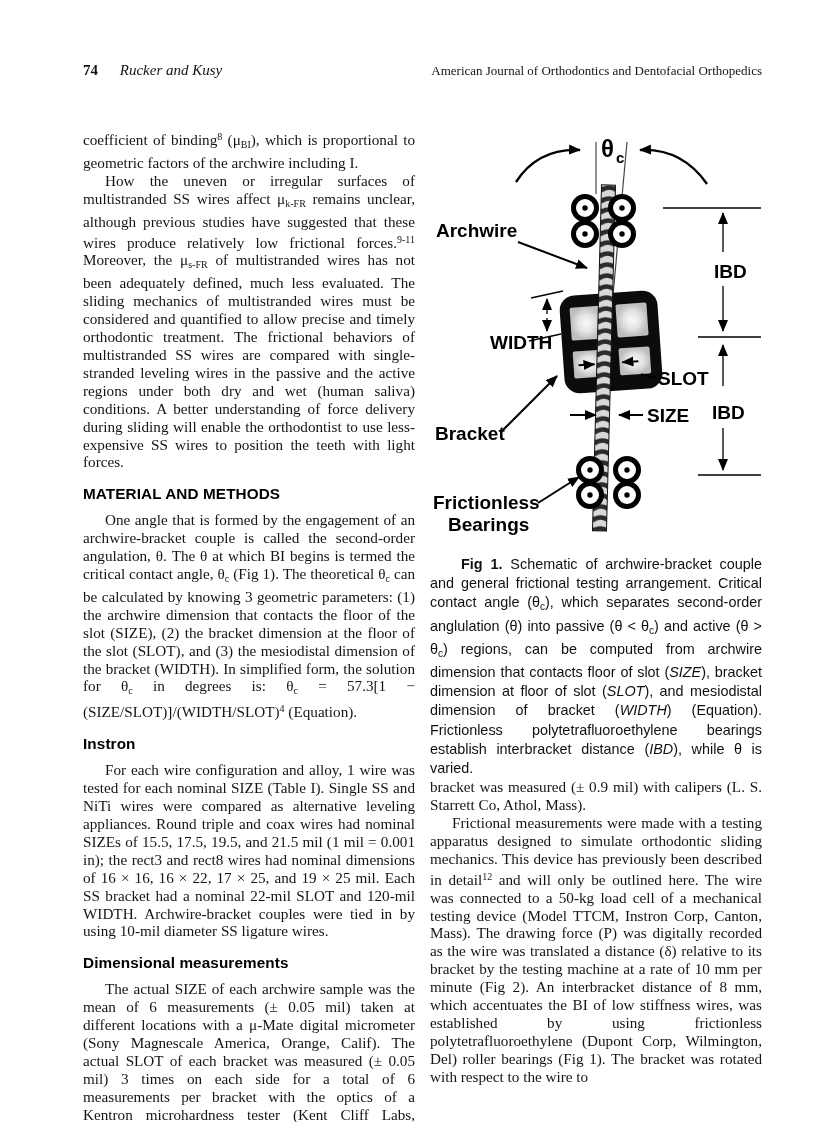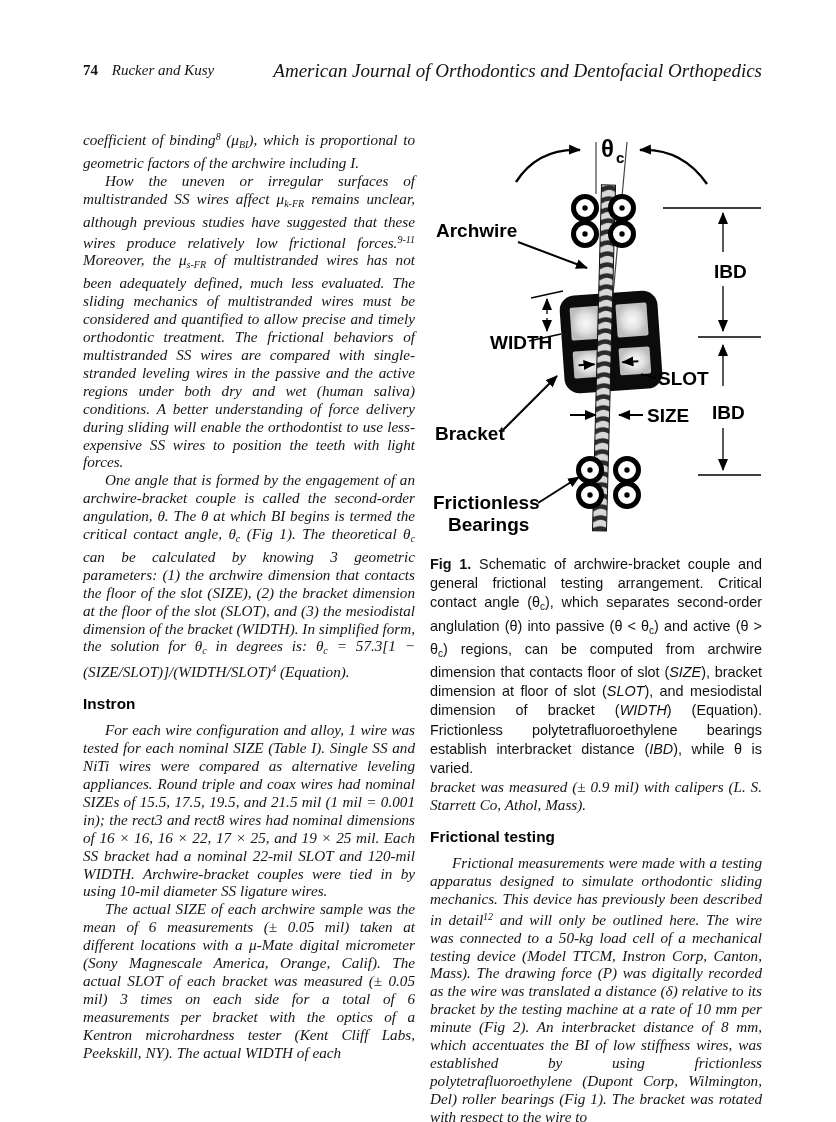--- a/index.html
+++ b/index.html
@@ -6,35 +6,35 @@
   .page {
     position:relative; width:836px; height:1122px; margin:0 auto;
     background:#ffffff; overflow:hidden;
     font-family:"Liberation Serif", serif; color:#141414;
   }
   .runninghead {
     position:absolute; top:62px; left:83px; width:679px;
     display:flex; justify-content:space-between; align-items:flex-start;
   }
   .rh-left { font-size:15px; white-space:nowrap; }
-  .rh-num  { font-weight:bold; font-style:normal; margin-right:10px; }
+  .rh-num  { font-weight:bold; font-style:normal; margin-right:18px; }
   .rh-authors { font-style:italic;margin-top:16px; }
-  .rh-right { text-align:right; font-style:italic; font-size:19px; line-height:17px; }
+  .rh-right { text-align:right; font-size:13px; line-height:17px; }
   .col { position:absolute; top:128px; width:332px; }
   .col-left  { left:83px; }
   .col-right { left:430px; }
-  p.body { font-size:15.2px; line-height:17.9px; text-align:justify; margin:0;font-style:italic; }
+  p.body { font-size:15.2px; line-height:17.9px; text-align:justify; margin:0; }
   p.indent { text-indent:22px; }
   h2.section {
     font-family:"Liberation Sans", sans-serif; font-size:15.3px; font-weight:700;
     color:#000; margin:14px 0 8px 0; letter-spacing:0.1px;
   }
   .sup { font-size:10px; vertical-align:5px; }
   .sub { font-size:10px; vertical-align:-3px; }
-  .b { font-weight:bold; }
+  .b { font-weight:bold;margin-left:31px; }
   .i { font-style:italic; }
   .figure-wrap { display:block; width:332px; height:425px; }
   .caption {
     font-family:"Liberation Sans", sans-serif; font-size:14.4px; line-height:19.2px;
     text-align:justify; color:#101010; margin:2px 0 0 0;
   }
   .cont-after-caption { margin-top:27px; }
   svg text {
     font-family:"Liberation Sans", sans-serif; font-weight:700; fill:#000;
   }
@@ -50,23 +50,25 @@
       <span class="rh-authors">Rucker and Kusy</span>
     </div>
     <div class="rh-right">
       <div>American Journal of Orthodontics and Dentofacial Orthopedics</div>
     </div>
   </div>
 
   <div class="col col-left">
     <p class="body"><span>coefficient of binding</span><span class="sup">8</span><span> (μ</span><span class="sub">BI</span><span>), which is proportional to geometric factors of the archwire including I.</span></p>
     <p class="body indent"><span>How the uneven or irregular surfaces of multistranded SS wires affect μ</span><span class="sub">k-FR</span><span> remains unclear, although previous studies have suggested that these wires produce relatively low frictional forces.</span><span class="sup">9-11</span><span> Moreover, the μ</span><span class="sub">s-FR</span><span> of multistranded wires has not been adequately defined, much less evaluated. The sliding mechanics of multistranded wires must be considered and quantified to allow precise and timely orthodontic treatment. The frictional behaviors of multistranded SS wires are compared with single-stranded leveling wires in the passive and the active regions under both dry and wet (human saliva) conditions. A better understanding of force delivery during sliding will enable the orthodontist to use less-expensive SS wires to position the teeth with light forces.</span></p>
+    <h2 class="section">MATERIAL AND METHODS</h2>
     <p class="body indent"><span>One angle that is formed by the engagement of an archwire-bracket couple is called the second-order angulation, θ. The θ at which BI begins is termed the critical contact angle, θ</span><span class="sub">c</span><span> (Fig 1). The theoretical θ</span><span class="sub">c</span><span> can be calculated by knowing 3 geometric parameters: (1) the archwire dimension that contacts the floor of the slot (SIZE), (2) the bracket dimension at the floor of the slot (SLOT), and (3) the mesiodistal dimension of the bracket (WIDTH). In simplified form, the solution for θ</span><span class="sub">c</span><span> in degrees is: θ</span><span class="sub">c</span><span> = 57.3[1 − (SIZE/SLOT)]/(WIDTH/SLOT)</span><span class="sup">4</span><span> (Equation).</span></p>
     <h2 class="section">Instron</h2>
     <p class="body indent"><span>For each wire configuration and alloy, 1 wire was tested for each nominal SIZE (Table I). Single SS and NiTi wires were compared as alternative leveling appliances. Round triple and coax wires had nominal SIZEs of 15.5, 17.5, 19.5, and 21.5 mil (1 mil = 0.001 in); the rect3 and rect8 wires had nominal dimensions of 16 × 16, 16 × 22, 17 × 25, and 19 × 25 mil. Each SS bracket had a nominal 22-mil SLOT and 120-mil WIDTH. Archwire-bracket couples were tied in by using 10-mil diameter SS ligature wires.</span></p>
+    <h2 class="section">Dimensional measurements</h2>
     <p class="body indent"><span>The actual SIZE of each archwire sample was the mean of 6 measurements (± 0.05 mil) taken at different locations with a μ-Mate digital micrometer (Sony Magnescale America, Orange, Calif). The actual SLOT of each bracket was measured (± 0.05 mil) 3 times on each side for a total of 6 measurements per bracket with the optics of a Kentron microhardness tester (Kent Cliff Labs, Peekskill, NY). The actual WIDTH of each</span></p>
   </div>
 
   <div class="col col-right">
 
     <svg class="figure-wrap" viewBox="0 0 332 425">
       <defs>
         <marker id="ah" markerUnits="userSpaceOnUse" markerWidth="13" markerHeight="11" refX="11" refY="5" orient="auto">
           <path d="M0,0 L12,5 L0,10 Z" fill="#000"></path>
         </marker>
@@ -158,17 +160,16 @@
         <line x1="293" y1="300" x2="293" y2="342" stroke="#000" stroke-width="1.3" marker-end="url(#ah)"></line>
         <line x1="268" y1="347" x2="331" y2="347" stroke="#000" stroke-width="1.3"></line>
       </g>
       <text x="284" y="150" font-size="19">IBD</text>
       <text x="282" y="291" font-size="19">IBD</text>
     </svg>
 
     <p class="caption"><span class="b">Fig 1.</span><span> Schematic of archwire-bracket couple and general frictional testing arrangement. Critical contact angle (θ</span><span class="sub">c</span><span>), which separates second-order anglulation (θ) into passive (θ &lt; θ</span><span class="sub">c</span><span>) and active (θ &gt; θ</span><span class="sub">c</span><span>) regions, can be computed from archwire dimension that contacts floor of slot (</span><span class="i">SIZE</span><span>), bracket dimension at floor of slot (</span><span class="i">SLOT</span><span>), and mesiodistal dimension of bracket (</span><span class="i">WIDTH</span><span>) (Equation). Frictionless polytetrafluoroethylene bearings establish interbracket distance (</span><span class="i">IBD</span><span>), while θ is varied.</span></p>
 
     <p class="body cont-after-caption"><span>bracket was measured (± 0.9 mil) with calipers (L. S. Starrett Co, Athol, Mass).</span></p>
-    <h2 class="section">Frictional testing</h2>
     <p class="body indent"><span>Frictional measurements were made with a testing apparatus designed to simulate orthodontic sliding mechanics. This device has previously been described in detail</span><span class="sup">12</span><span> and will only be outlined here. The wire was connected to a 50-kg load cell of a mechanical testing device (Model TTCM, Instron Corp, Canton, Mass). The drawing force (P) was digitally recorded as the wire was translated a distance (δ) relative to its bracket by the testing machine at a rate of 10 mm per minute (Fig 2). An interbracket distance of 8 mm, which accentuates the BI of low stiffness wires, was established by using frictionless polytetrafluoroethylene (Dupont Corp, Wilmington, Del) roller bearings (Fig 1). The bracket was rotated with respect to the wire to</span></p>
   </div>
 
 </div>
 
 </body></html>

